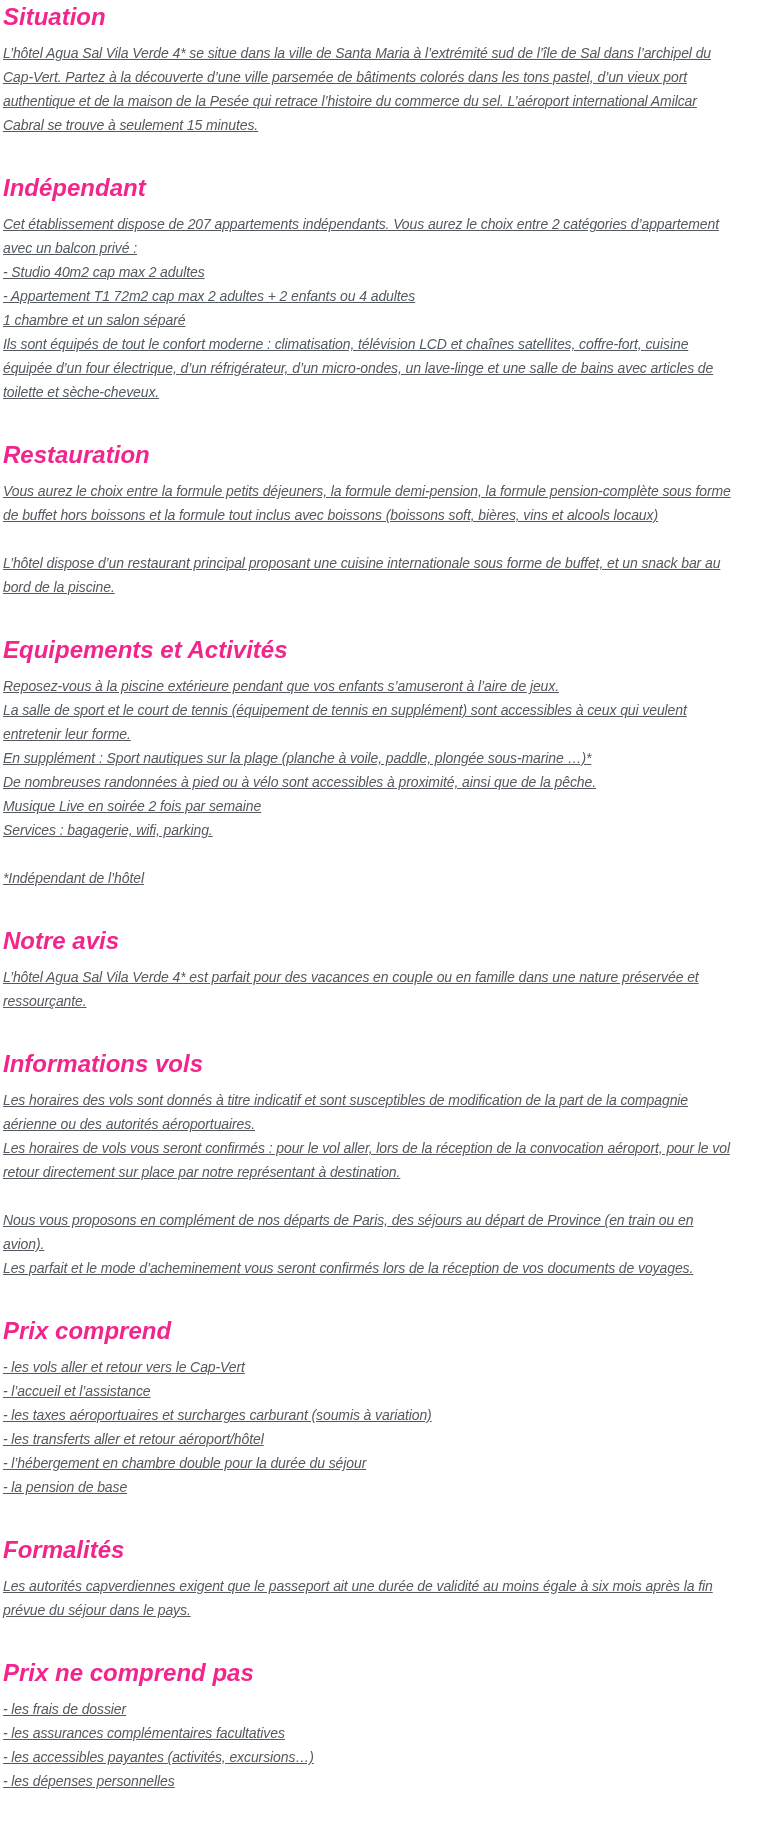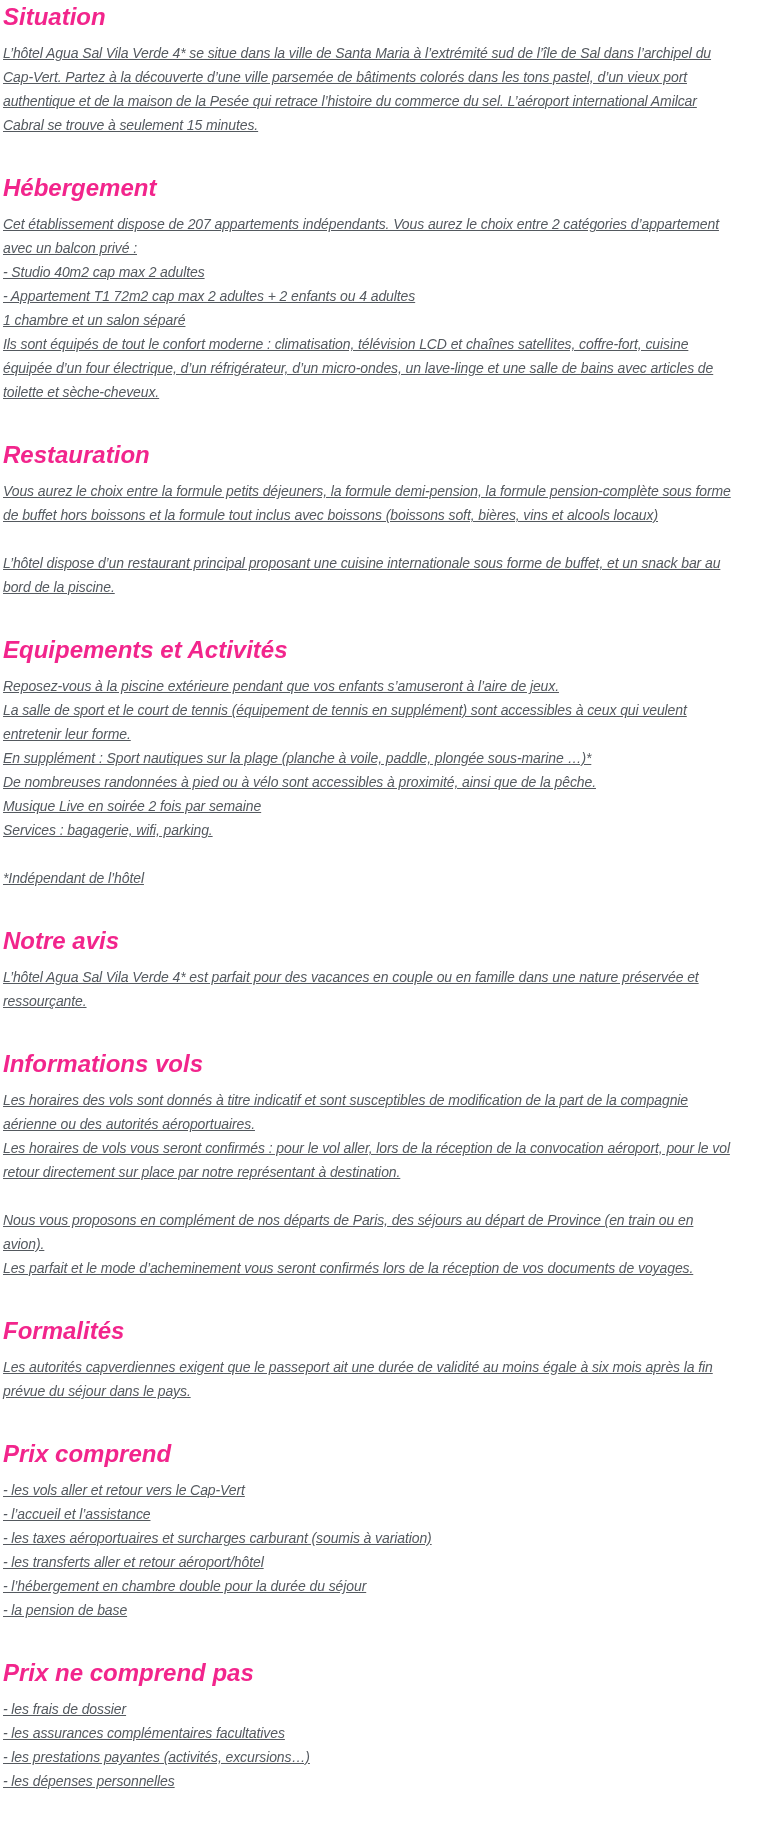--- a/index.html
+++ b/index.html
@@ -45,21 +45,21 @@
 </style>
 </head>
 <body>
 
 <main>
     <section>
       <h2>Situation</h2>
       <p class="line">L’hôtel Agua Sal Vila Verde 4*  se situe dans la ville de Santa Maria à l’extrémité sud de l’île de Sal dans l’archipel du Cap-Vert. Partez à la découverte d’une ville parsemée de bâtiments colorés dans les tons pastel, d’un vieux port authentique et de la maison de la Pesée qui retrace l’histoire du commerce du sel. L’aéroport international Amilcar Cabral se trouve à seulement 15 minutes.</p>
     </section>
     <section>
-      <h2>Hébergement</h2>
+      <h2>Indépendant</h2>
       <p class="line">Cet établissement dispose de 207 appartements indépendants. Vous aurez le choix entre 2 catégories d’appartement avec un balcon privé :</p>
       <p class="line">- Studio  40m2 cap max 2 adultes</p>
       <p class="line">- Appartement T1 72m2 cap max 2 adultes + 2 enfants ou 4 adultes</p>
       <p class="line">1 chambre et un salon séparé</p>
       <p class="line">Ils sont équipés de tout le confort moderne : climatisation, télévision LCD et chaînes satellites, coffre-fort, cuisine équipée d’un four électrique, d’un réfrigérateur, d’un micro-ondes, un lave-linge et une salle de bains avec articles de toilette et sèche-cheveux.</p>
     </section>
     <section>
       <h2>Restauration</h2>
       <p class="line">Vous aurez le choix entre la formule petits déjeuners, la formule demi-pension, la formule pension-complète sous forme de buffet hors boissons et la formule tout inclus avec boissons (boissons soft, bières, vins et alcools locaux)</p>
       <p class="line blank"></p>
@@ -82,32 +82,32 @@
     </section>
     <section>
       <h2>Informations vols</h2>
       <p class="line">Les horaires des vols sont donnés à titre indicatif et sont susceptibles de modification de la part de la compagnie aérienne ou des autorités aéroportuaires.</p>
       <p class="line">Les horaires de vols vous seront confirmés : pour le vol aller, lors de la réception de la convocation aéroport, pour le vol retour directement sur place par notre représentant à destination.</p>
       <p class="line blank"></p>
       <p class="line">Nous vous proposons en complément de nos départs de Paris, des séjours au départ de Province (en train ou en avion).</p>
       <p class="line">Les parfait et le mode d’acheminement vous seront confirmés lors de la réception de vos documents de voyages.</p>
     </section>
     <section>
-      <h2>Formalités</h2>
-      <p class="line">Les autorités capverdiennes exigent que le passeport ait une durée de validité au moins égale à six mois après la fin prévue du séjour dans le pays.</p>
-    </section>
-    <section>
       <h2>Prix comprend</h2>
       <p class="line">- les vols aller et retour vers le Cap-Vert</p>
       <p class="line">- l’accueil et l’assistance</p>
       <p class="line">- les taxes aéroportuaires et surcharges carburant (soumis à variation)</p>
       <p class="line">- les transferts aller et retour aéroport/hôtel</p>
       <p class="line">- l’hébergement en chambre double pour la durée du séjour</p>
       <p class="line">- la pension de base</p>
     </section>
     <section>
+      <h2>Formalités</h2>
+      <p class="line">Les autorités capverdiennes exigent que le passeport ait une durée de validité au moins égale à six mois après la fin prévue du séjour dans le pays.</p>
+    </section>
+    <section>
       <h2>Prix ne comprend pas</h2>
       <p class="line">- les frais de dossier</p>
       <p class="line">- les assurances complémentaires facultatives</p>
-      <p class="line">- les prestations payantes (activités, excursions…)</p>
+      <p class="line">- les accessibles payantes (activités, excursions…)</p>
       <p class="line">- les dépenses personnelles</p>
     </section>
   </main>
 
 </body></html>

